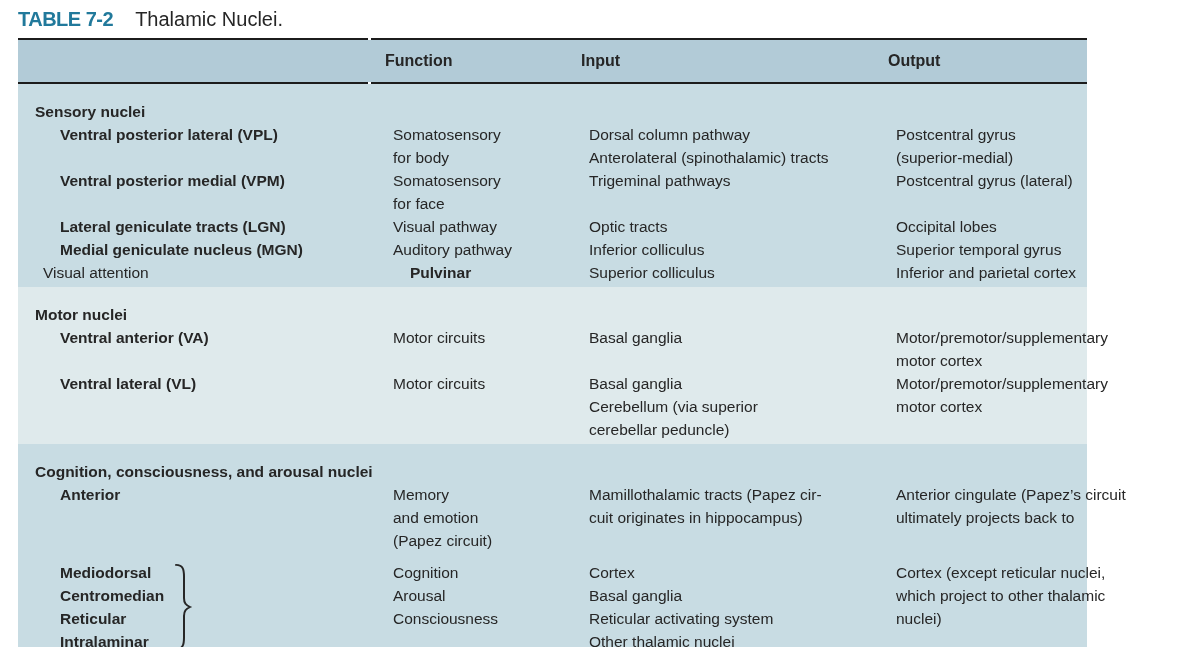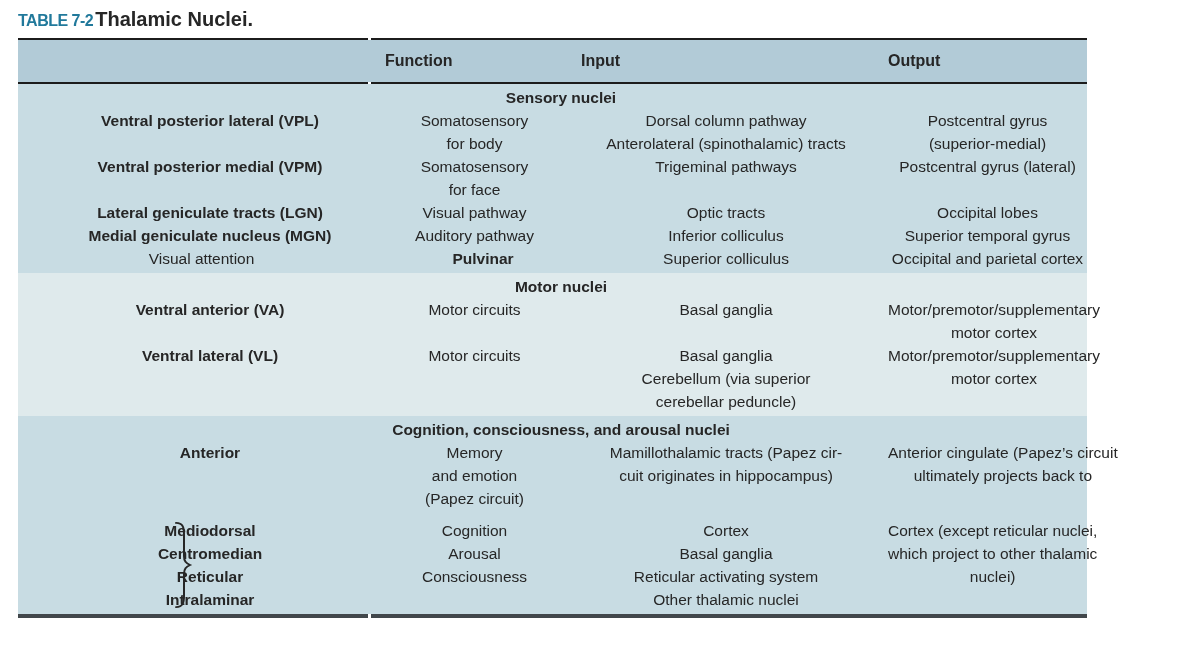--- a/index.html
+++ b/index.html
@@ -18,56 +18,56 @@
     font-family: "Liberation Sans", "DejaVu Sans", sans-serif;
     color: var(--ink);
     overflow: hidden;
   }
   .page { padding: 8px 37px 0 18px; }
   .table-wrap { width: 1069px; }
 
   
   .title-row { white-space: nowrap; margin-bottom: 7px; }
   .title-label {
-    color: var(--teal); font-weight: bold; font-size: 16px;
+    color: var(--teal); font-weight: bold; font-size: 20px;
     letter-spacing: -0.5px;
   }
   .title-text {
-    color: var(--ink); font-weight: bold; font-size: 20px;
-    margin-left: 2px;
+    color: var(--ink); font-weight: normal; font-size: 20px;
+    margin-left: 22px;
   }
 
   
   .rule { display: flex; gap: 3px; }
   .rule .seg1 { width: 350px; }
   .rule .seg2 { flex: 1; }
   .rule-black { height: 2px; }
   .rule-black .seg1, .rule-black .seg2 { background: var(--rule); }
   .rule-bottom { height: 4px; }
   .rule-bottom .seg1, .rule-bottom .seg2 { background: var(--rule-bottom); }
 
   
   .grid4 { display: grid; grid-template-columns: 350px 196px 307px 1fr; }
 
   
   .thead { background: var(--header-bg); height: 42px; align-items: center; }
   .th { font-weight: bold; font-size: 16px; padding-left: 17px; }
 
   
-  .sec { padding: 2px 0 3px 0; text-align: center; }
+  .sec { padding: 16px 0 3px 0; }
   .sec.dark { background: var(--sec-dark); }
   .sec.light { background: var(--sec-light); }
   .sec-title {
     font-weight: bold; font-size: 15.5px; line-height: 23px;
     padding-left: 17px; white-space: nowrap;
   }
   .row { position: relative; }
   .row.braced { margin-top: 9px; }
   .cell { font-size: 15.5px; }
-  .cell .ln { line-height: 23px; white-space: nowrap; }
+  .cell .ln { line-height: 23px; white-space: nowrap; margin-left: 8px; }
   .cell.nucleus { font-weight: bold; padding-left: 34px; }
   .cell.function, .cell.input, .cell.output { padding-left: 17px; }
 
   .brace-svg {
     position: absolute; left: 157px; top: 3px;
     width: 16px; height: 86px; overflow: visible;
   }
   .brace-svg path {
     fill: none; stroke: var(--ink); stroke-width: 2; stroke-linecap: round;
   }
@@ -167,21 +167,21 @@
             <div class="cell function">
               <div class="ln">Visual attention</div>
             </div>
             <div class="cell nucleus">
               <div class="ln">Pulvinar</div>
             </div>
             <div class="cell input">
               <div class="ln">Superior colliculus</div>
             </div>
             <div class="cell output">
-              <div class="ln">Occipital and parietal cortex</div>
+              <div class="ln">Inferior and parietal cortex</div>
             </div>
           </div>
         </div>
         <div class="sec light">
           <div class="sec-title">Motor nuclei</div>
           <div class="grid4 row">
             <div class="cell nucleus">
               <div class="ln">Ventral anterior (VA)</div>
             </div>
             <div class="cell function">

